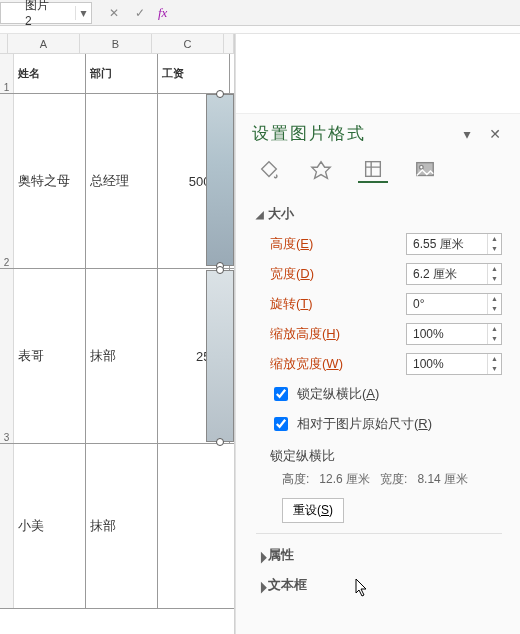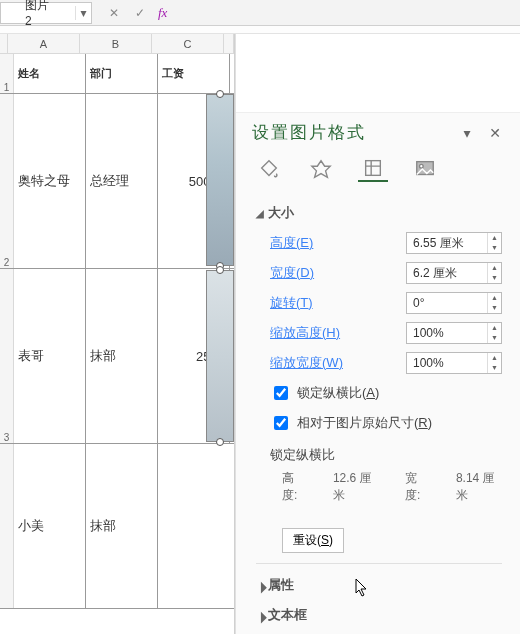--- a/index.html
+++ b/index.html
@@ -37,31 +37,31 @@
   .panel-title { font-size: 17px; color: #2e6b3a; flex: 1; letter-spacing: 2px; }
   .panel-head .icon { width: 18px; height: 18px; color: #666; display: flex; align-items: center; justify-content: center; font-size: 14px; cursor: pointer; margin-left: 10px; }
   .tab-icons { display: flex; gap: 22px; padding: 6px 18px 6px 18px; }
   .tab-icons .ti { width: 30px; height: 26px; display:flex; align-items:center; justify-content:center; }
   .tab-icons .ti svg { stroke: #888; fill: none; }
   .tab-icons .ti.active { border-bottom: 2px solid #2e6b3a; }
   .section { padding: 10px 18px 4px 20px; }
   .sect-head { display:flex; align-items:center; font-size: 13px; font-weight: 600; color: #555; padding: 6px 0; cursor: pointer; }
   .sect-head .tri { width: 12px; font-size: 10px; color: #666; }
   .fieldrow { display: flex; align-items: center; padding: 4px 0 4px 14px; font-size: 13px; }
-  .fieldrow label { flex: 1; color: #3b82f6; text-decoration: underline; }
+  .fieldrow label { flex: 1; color: #c2410c; }
   .fieldrow label u { text-decoration: underline; }
   .spinbox { width: 96px; height: 22px; display: flex; border: 1px solid #bbb; background: #fff; font-size: 12px;}
   .spinbox .val { flex: 1; padding: 0 6px; display:flex; align-items:center; }
   .spinbox .arrows { width: 14px; display:flex; flex-direction:column; border-left:1px solid #ddd; }
   .spinbox .arrows span { flex:1; font-size:7px; text-align:center; color:#666; line-height:10px;}
   .chkrow { display:flex; align-items:center; padding: 5px 0 5px 14px; font-size: 13px; gap:6px; color:#444;}
   .chkrow input { width:14px; height:14px; }
   .subhead { padding: 8px 0 2px 14px; font-size: 13px; color: #444; }
-  .origrow { display:flex; gap: 26px; padding: 4px 0 4px 26px; font-size:12px; color:#666;}
-  .resetbtn { margin: 20px 0 4px 26px; padding: 3px 10px; font-size: 12px; background: #fff; border: 1px solid #c0c0c0; cursor:pointer; }
+  .origrow { display:flex; gap: 10px; padding: 4px 0 4px 26px; font-size:12px; color:#666;}
+  .resetbtn { margin: 6px 0 4px 26px; padding: 3px 10px; font-size: 12px; background: #fff; border: 1px solid #c0c0c0; cursor:pointer; }
   .hr { border-top: 1px solid #e0e0e0; margin: 6px 0; }
   .cursor { position: absolute; width: 14px; height:20px; }
 </style>
 </head>
 <body>
 
 <div class="top-bar">
   <div class="namebox">
     <span class="txt">图片 2</span>
     <span class="dd">▾</span>

